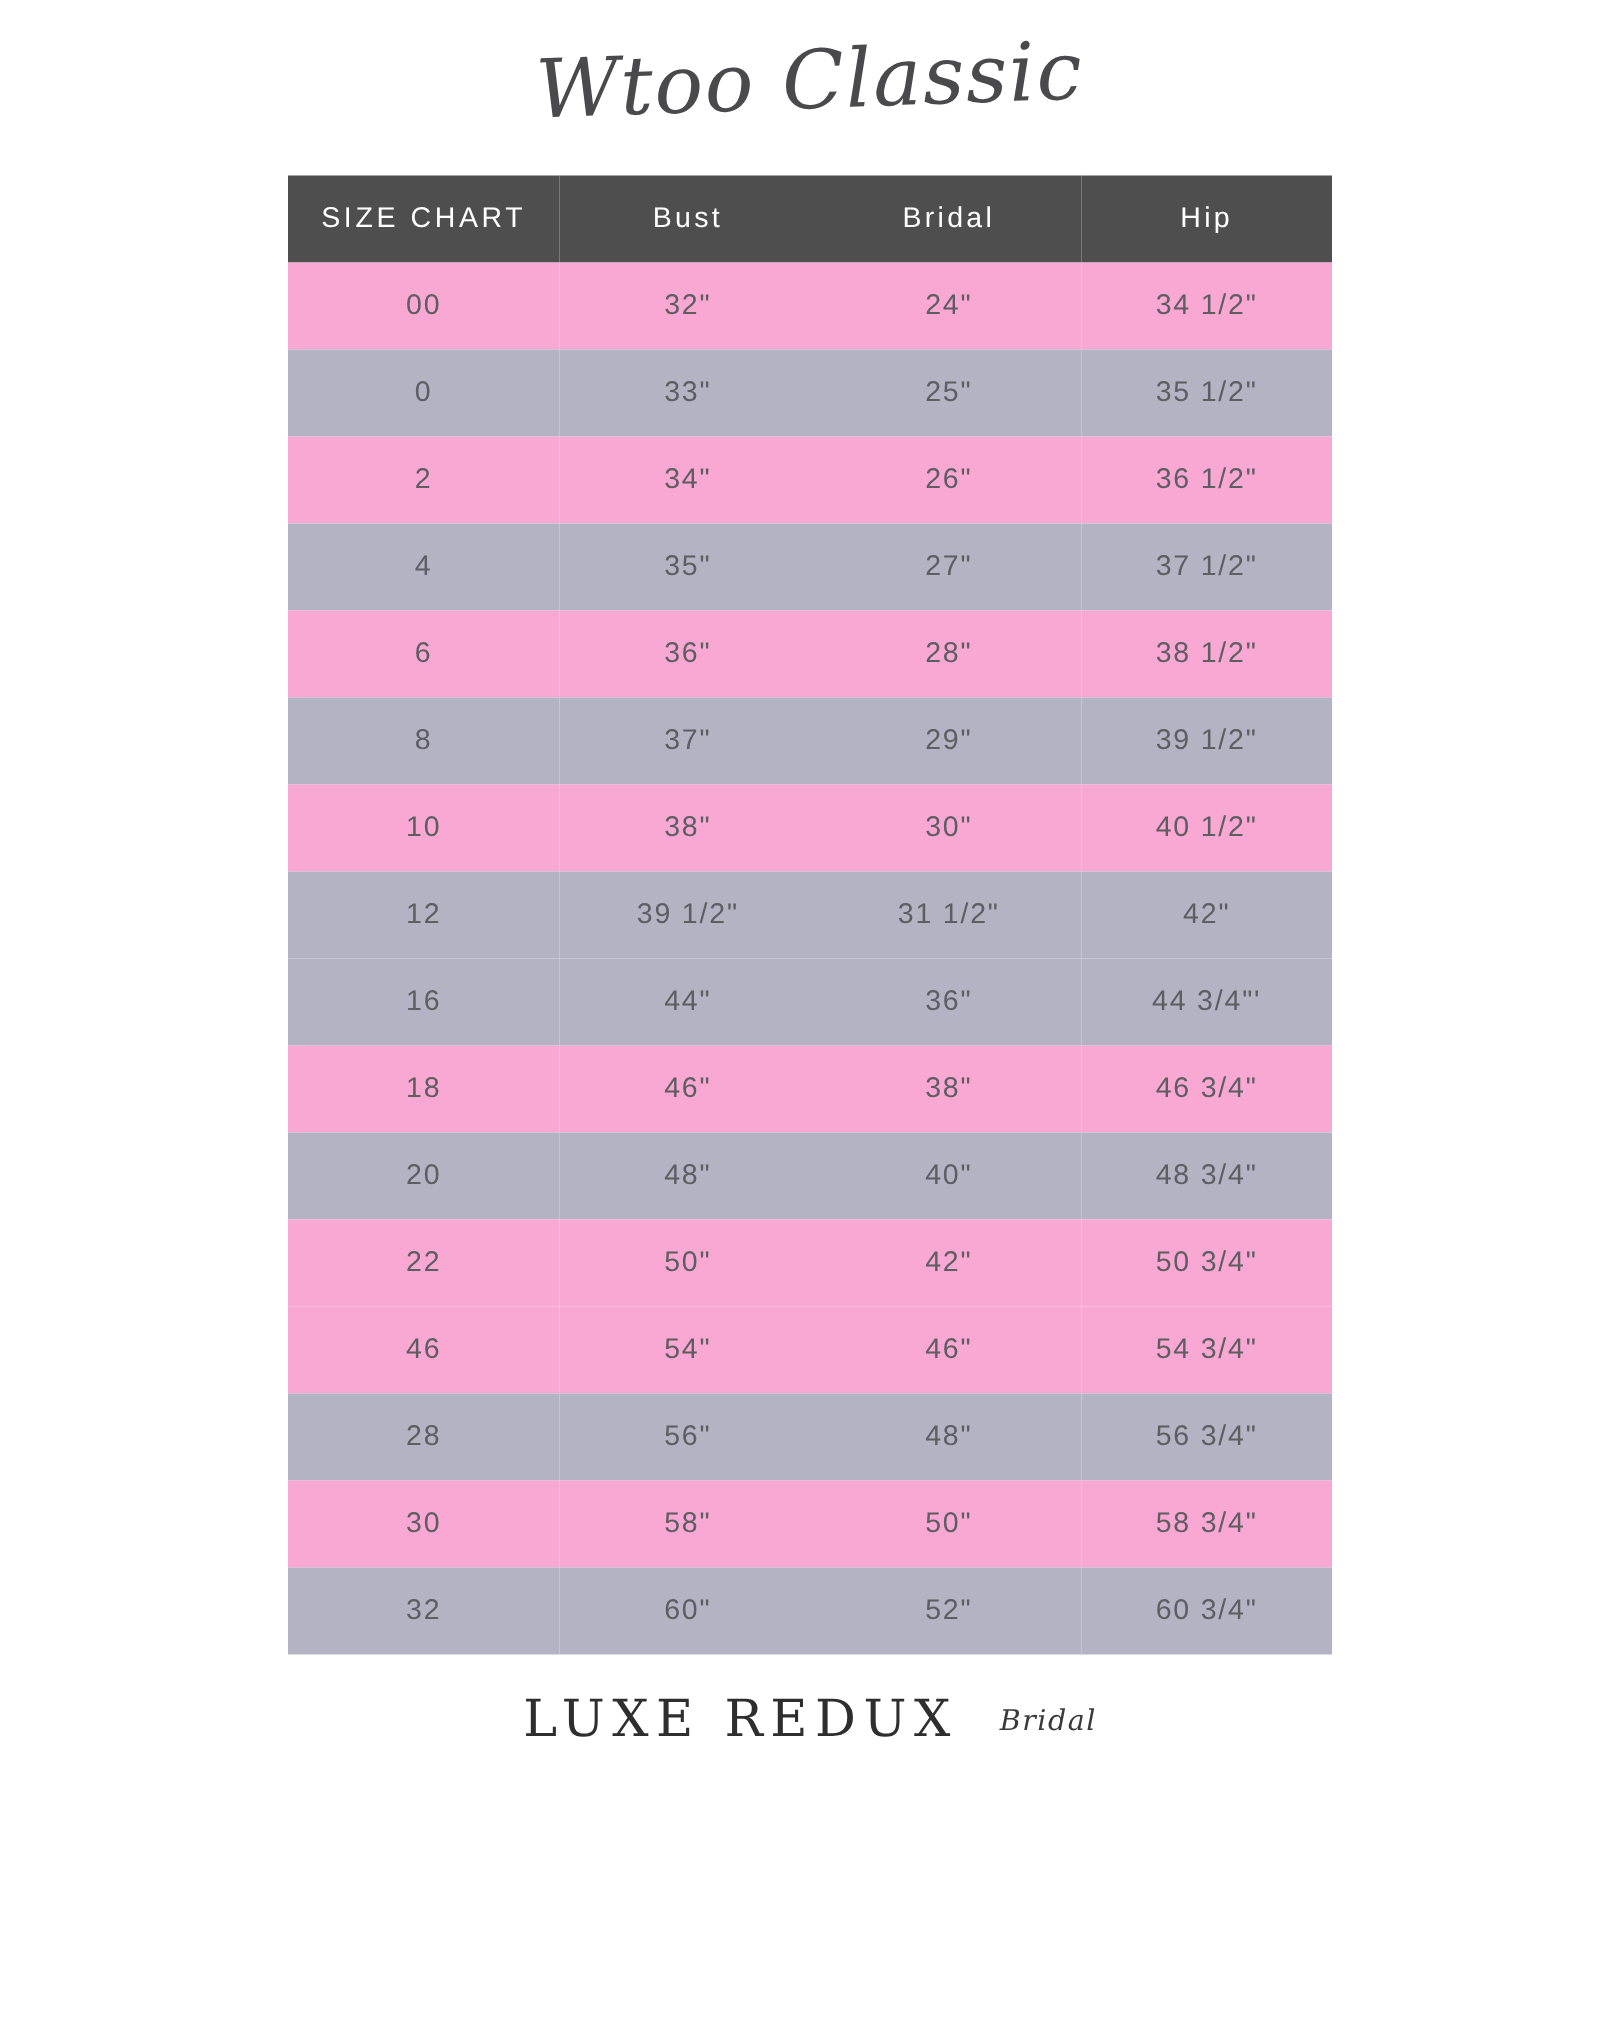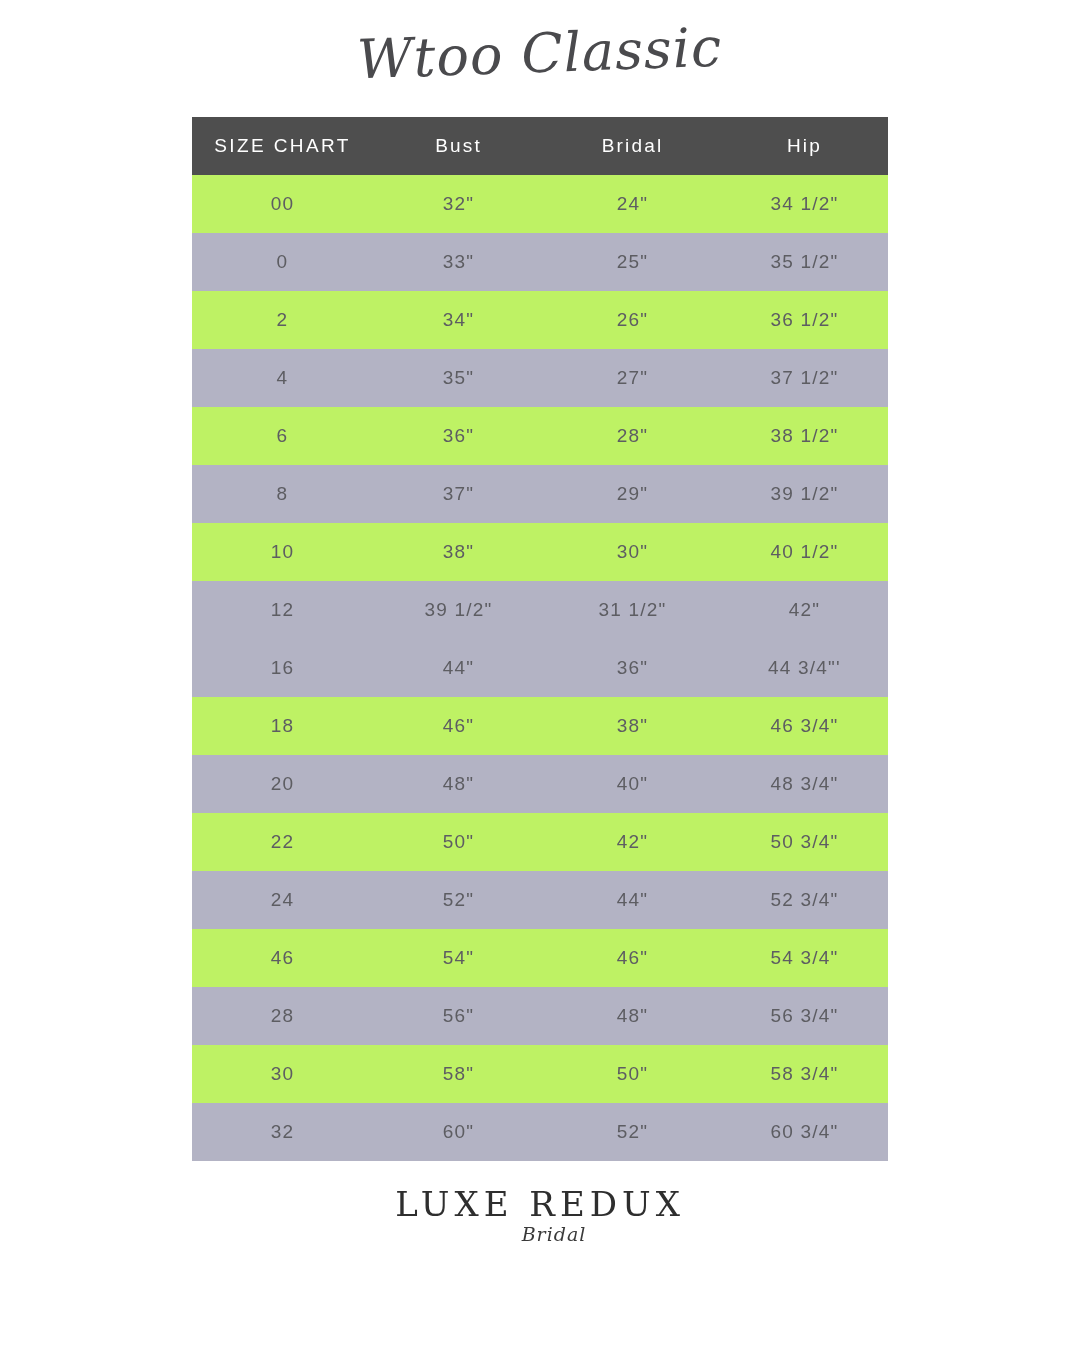--- a/index.html
+++ b/index.html
@@ -58,34 +58,33 @@
     color: #ffffff;
     font-size: 19px;
     letter-spacing: 2.2px;
     height: 58px;
   }
   table.size-chart thead th.col-label {
     text-align: center;
     letter-spacing: 2.4px;
   }
   table.size-chart tbody tr.row-light td {
-    background: #bef264;
+    background: #f9a8d4;
   }
   table.size-chart tbody tr.row-dark td {
     background: #b3b3c4;
   }
   col.c1 { width: 26%; }
   col.c2 { width: 24.6%; }
   col.c3 { width: 25.4%; }
   col.c4 { width: 24%; }
 
   .footer {
     margin-top: 26px;
     display: flex;
-    flex-direction: column;
     align-items: center;
     text-align: center;
   }
   .footer-main {
     font-family: "DejaVu Serif", serif;
     font-size: 34px;
     letter-spacing: 5px;
     color: #2e2e2e;
     line-height: 1;
   }
@@ -188,26 +187,20 @@
           <td>48"</td>
           <td>40"</td>
           <td>48 3/4"</td>
         </tr>
         <tr class="row-light">
           <td>22</td>
           <td>50"</td>
           <td>42"</td>
           <td>50 3/4"</td>
         </tr>
-        <tr class="row-dark">
-          <td>24</td>
-          <td>52"</td>
-          <td>44"</td>
-          <td>52 3/4"</td>
-        </tr>
         <tr class="row-light">
           <td>46</td>
           <td>54"</td>
           <td>46"</td>
           <td>54 3/4"</td>
         </tr>
         <tr class="row-dark">
           <td>28</td>
           <td>56"</td>
           <td>48"</td>

